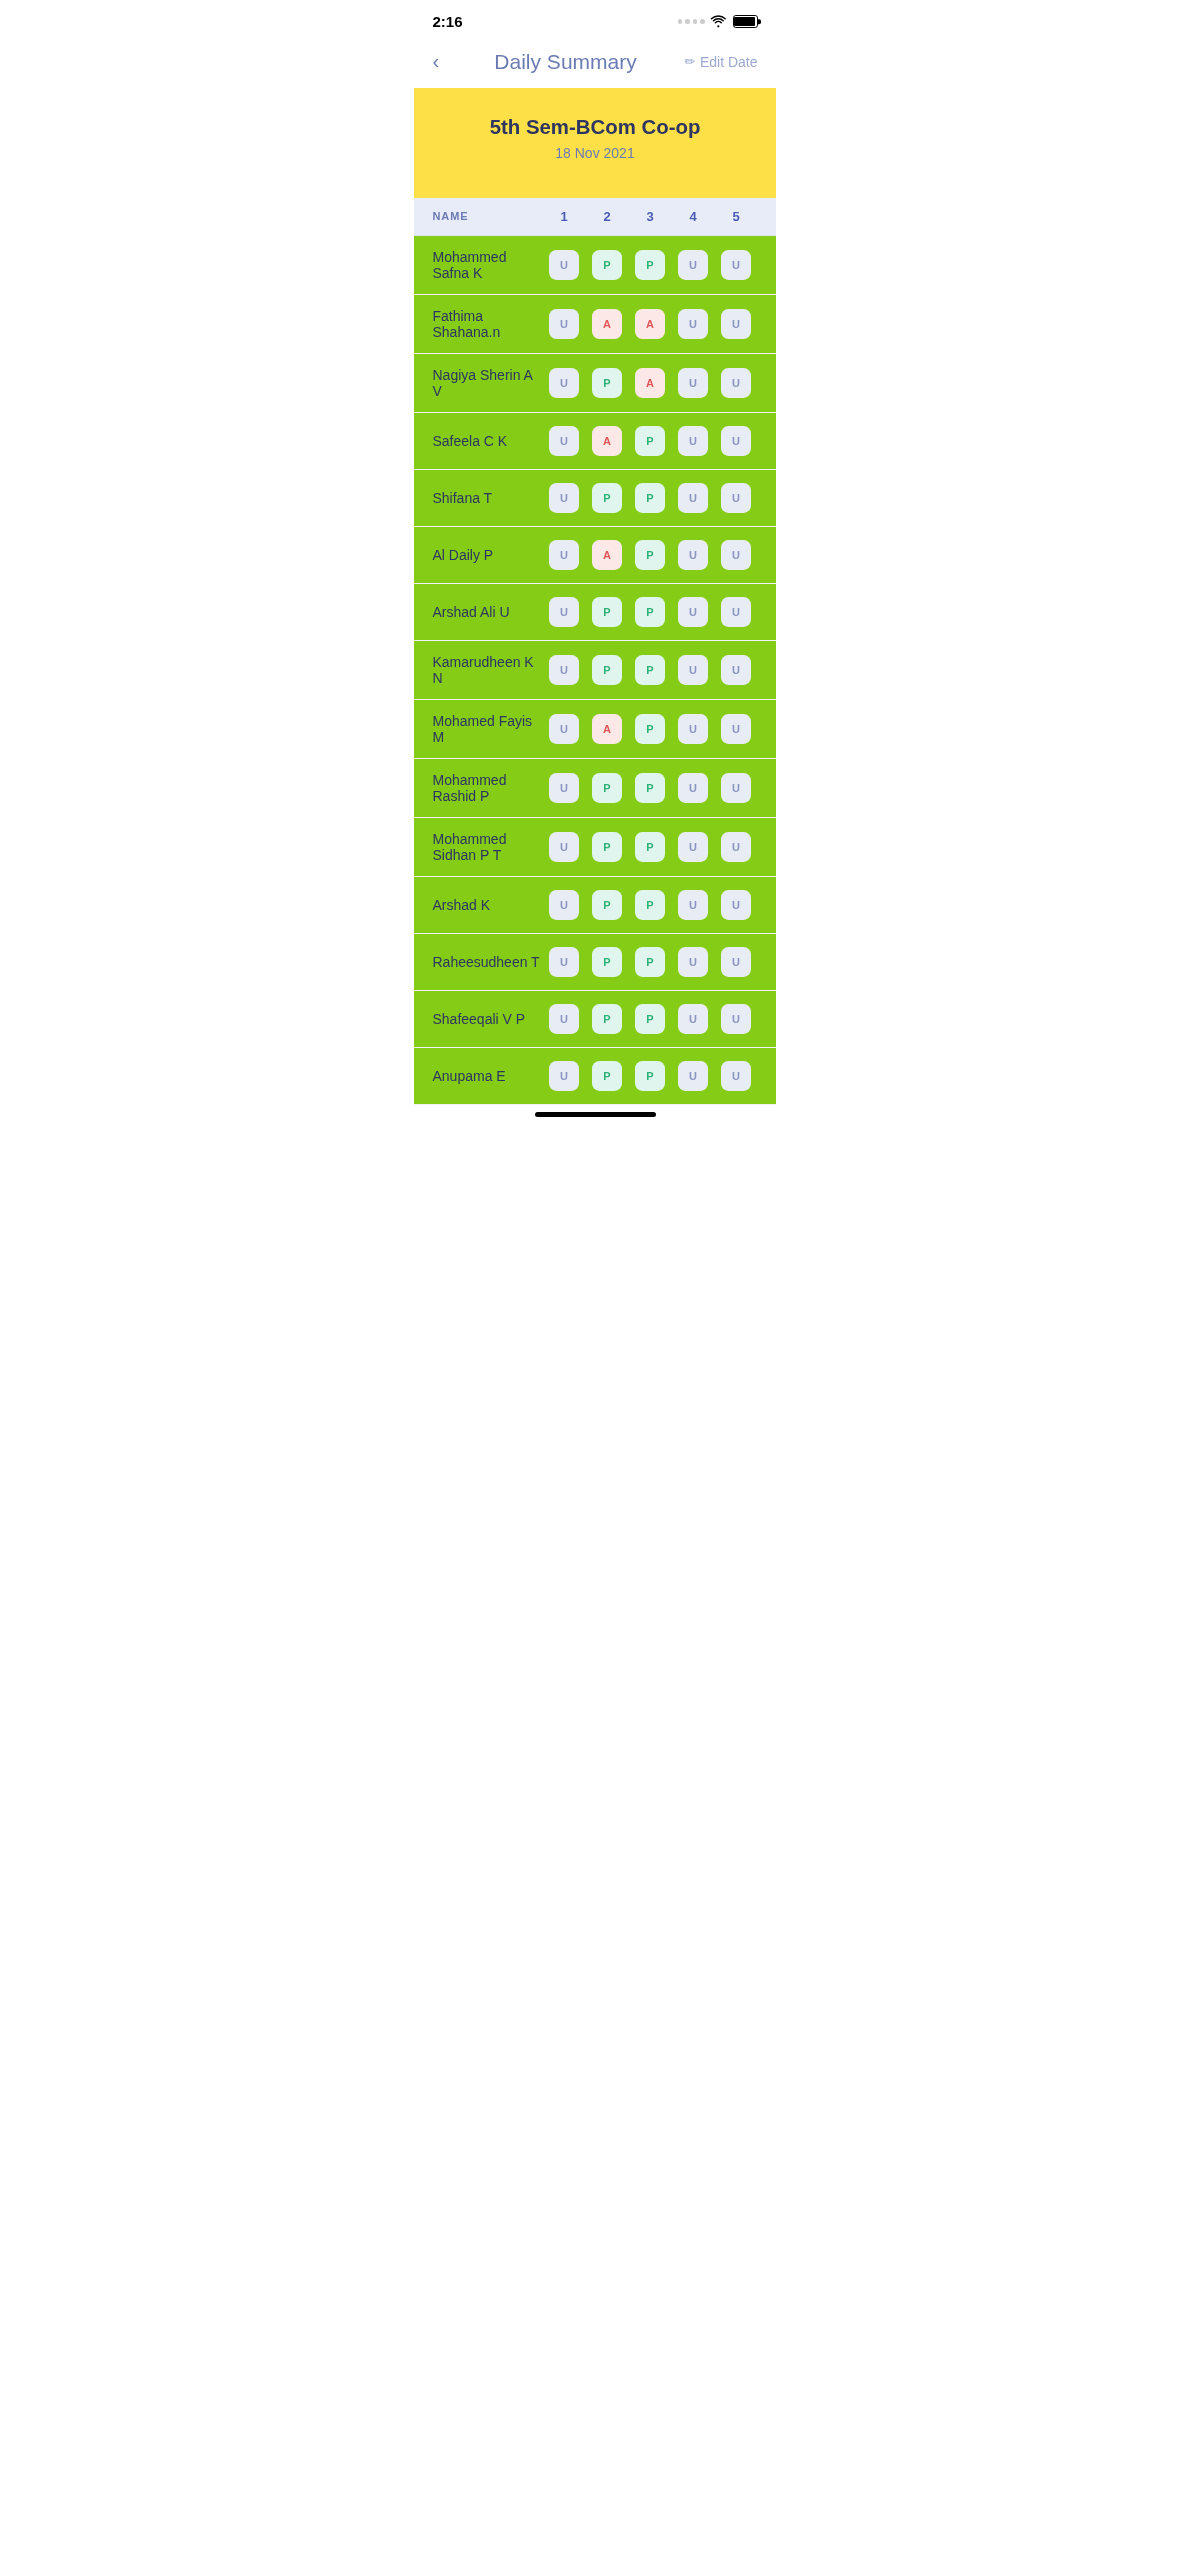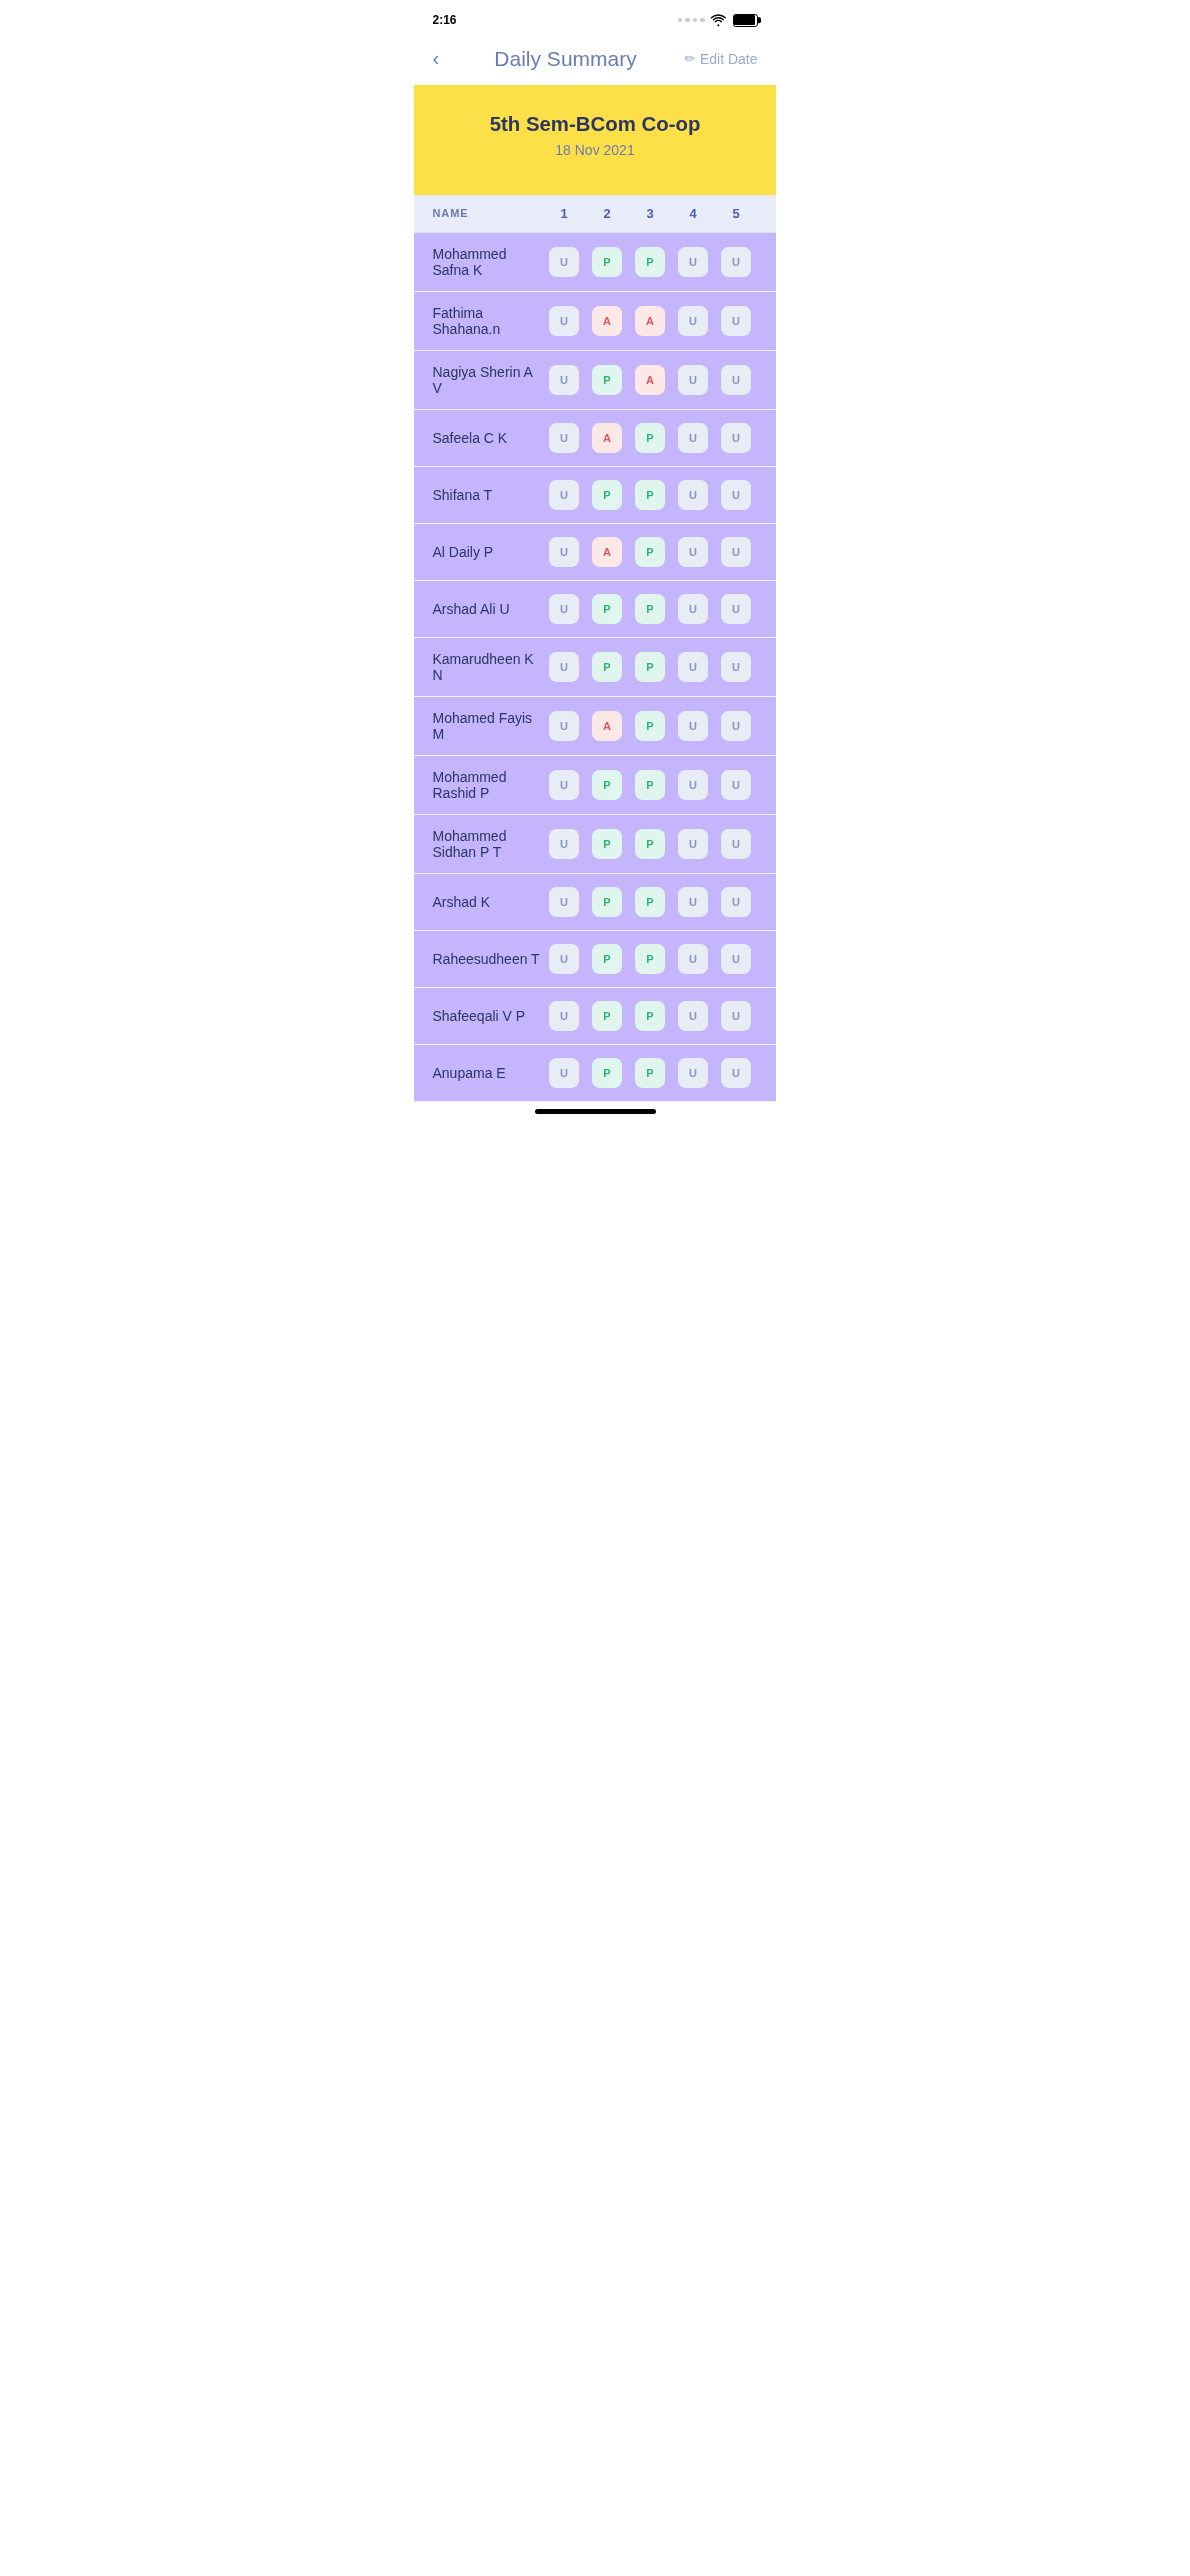--- a/index.html
+++ b/index.html
@@ -20,21 +20,21 @@
     
     .status-bar {
       display: flex;
       justify-content: space-between;
       align-items: center;
       padding: 13px 18.5px 7.4px 18.5px;
       background: #fff;
     }
 
     .status-time {
-      font-size: 12px;
+      font-size: 15px;
       font-weight: 600;
       color: #000;
     }
 
     .status-icons {
       display: flex;
       align-items: center;
       gap: 5.6px;
     }
 
@@ -139,21 +139,21 @@
     }
 
     .class-date {
       font-size: 14px;
       color: #6b7bb3;
       font-weight: 400;
     }
 
     
     .table-container {
-      background: #c4b5fd;
+      background: #84cc16;
     }
 
     .table-header {
       background: #e8ecf8;
       display: flex;
       align-items: center;
       padding: 11px 18.5px;
       border-bottom: 0.9px solid #dde2f0;
     }
 

